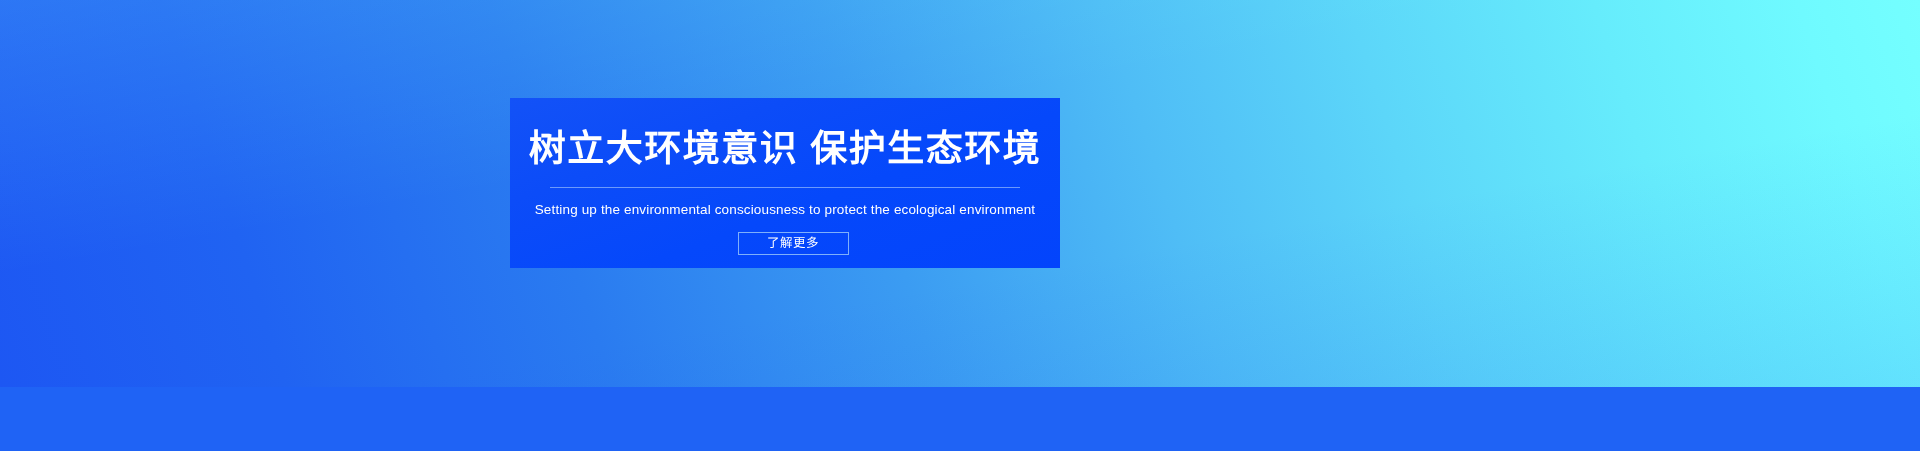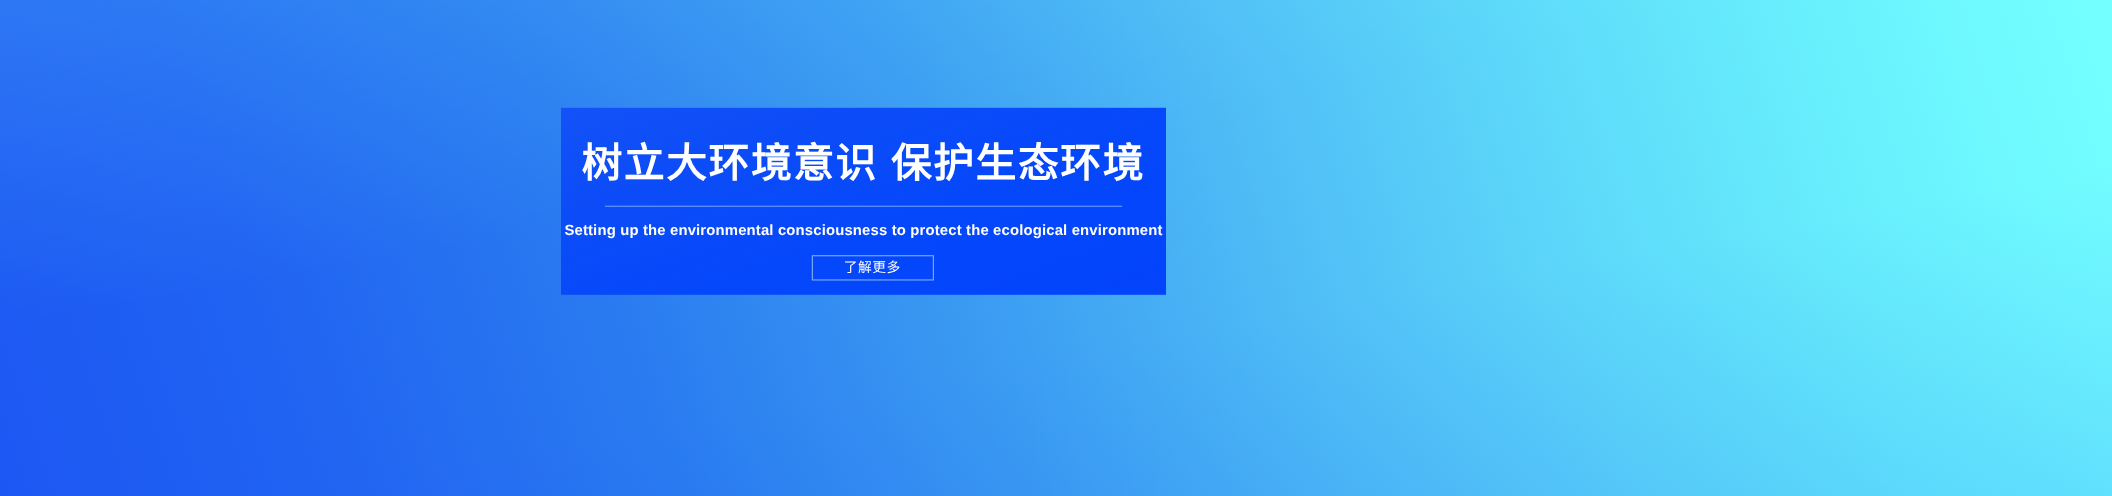--- a/index.html
+++ b/index.html
@@ -12,21 +12,21 @@
     width: 1920px;
     height: 451px;
     overflow: hidden;
     font-family: "Liberation Sans", "DejaVu Sans", sans-serif;
     background: #1f63f5;
   }
 
   #banner-root {
     position: relative;
     width: 1920px;
-    height: 451px;
+    height: 387px;
     overflow: hidden;
   }
 
   
   .bg-gradient {
     position: absolute;
     inset: 0;
     background: linear-gradient(
         72deg,
         #1d57f3 0%,
@@ -92,21 +92,21 @@
     margin-top: 20px;
     opacity: 0.85;
   }
 
   .card-subtitle {
     margin: 0;
     padding: 0;
     margin-top: 15px;
     color: #ffffff;
     font-size: 13.5px;
-    font-weight: bold;
+    font-weight: normal;
     letter-spacing: 0.15px;
     line-height: 1.1;
     white-space: nowrap;
     text-align: center;
   }
 
   .cta-button {
     margin-top: 14px;
     width: 111px;
     height: 23px;

